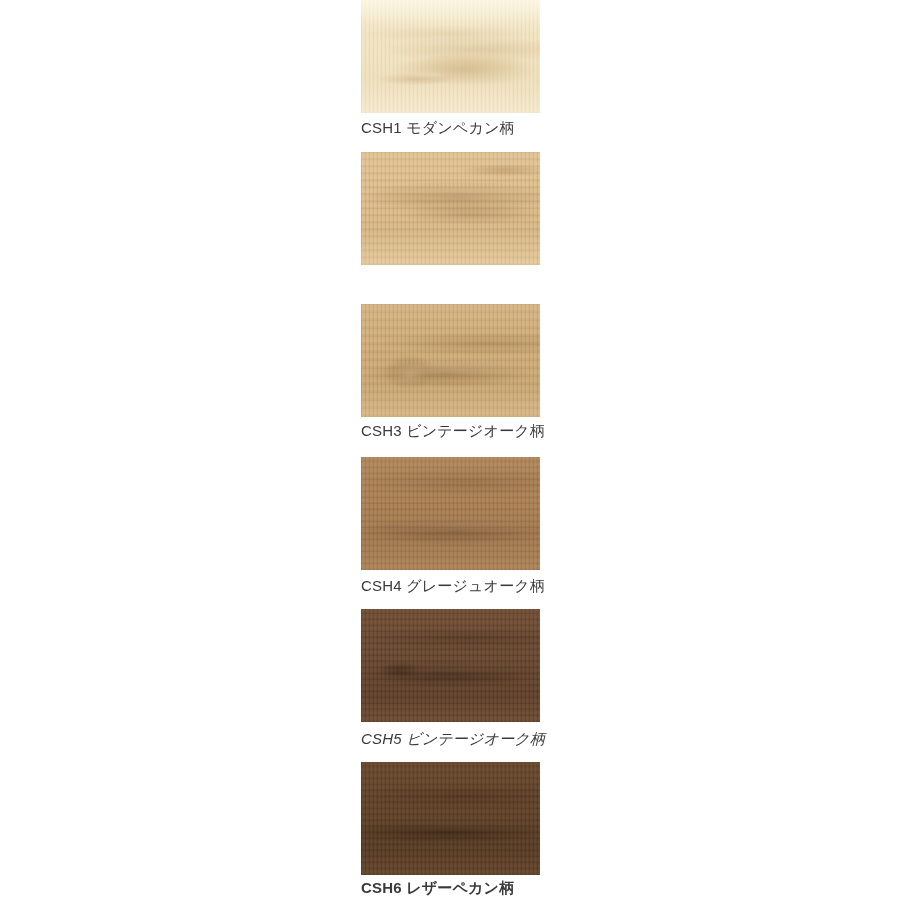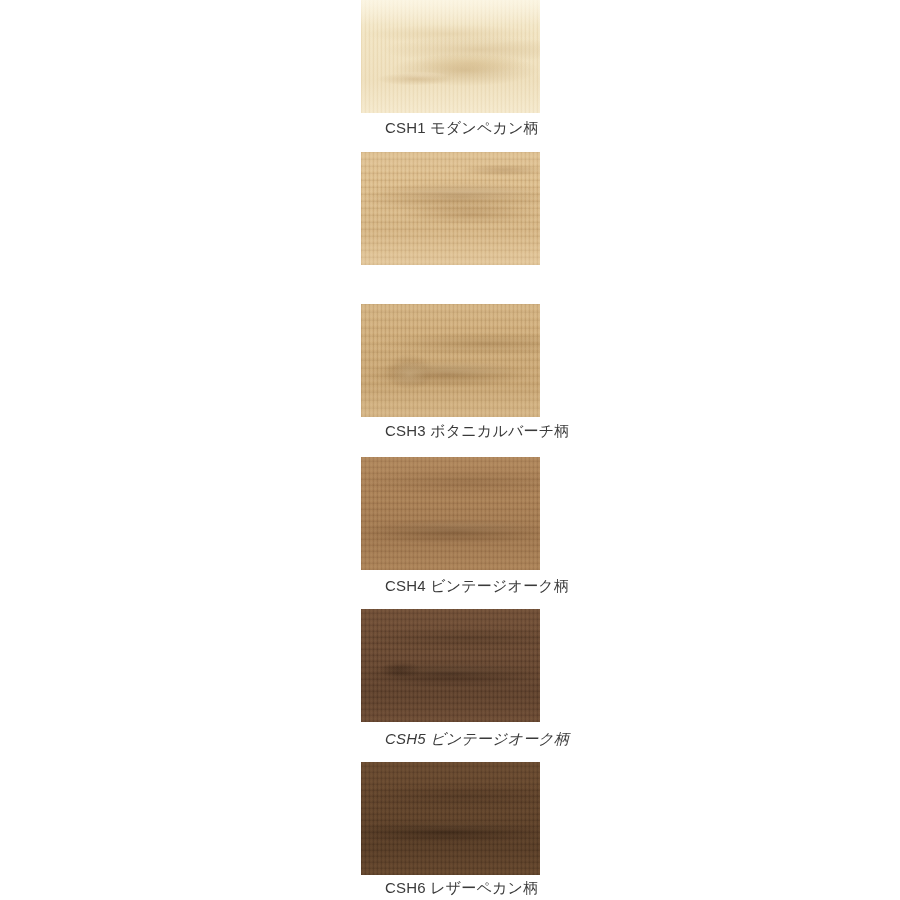--- a/index.html
+++ b/index.html
@@ -50,21 +50,20 @@
 
   .swatch-caption {
     position: absolute;
     left: 361px;
     width: 300px;
     font-size: 15px;
     line-height: 20px;
     color: #3a3a3a;
     letter-spacing: 0.2px;
     white-space: nowrap;
-    margin-left: 24px;
   }
 
   
   .w1 .swatch-image { background: #f0e2c0; }
   .w1 .grain-fine {
     background: repeating-linear-gradient(90deg,
       rgba(208,180,132,0.30) 0px,
       rgba(208,180,132,0.00) 1px,
       rgba(255,248,228,0.25) 2px,
       rgba(208,180,132,0.00) 4px);
@@ -274,45 +273,45 @@
   </div>
 
   <div class="swatch-item w3" style="top:304px;">
     <div class="swatch-image">
       <div class="grain-fine"></div>
       <div class="grain-figure"></div>
       <div class="grain-figure2"></div>
       <div class="grain-shade"></div>
     </div>
   </div>
-  <div class="swatch-caption" style="top:421px;">CSH3 ボタニカルバーチ柄</div>
+  <div class="swatch-caption" style="top:421px;">CSH3 ビンテージオーク柄</div>
 
   <div class="swatch-item w4" style="top:457px;">
     <div class="swatch-image">
       <div class="grain-fine"></div>
       <div class="grain-figure"></div>
       <div class="grain-figure2"></div>
       <div class="grain-shade"></div>
     </div>
   </div>
-  <div class="swatch-caption" style="top:576px;">CSH4 ビンテージオーク柄</div>
+  <div class="swatch-caption" style="top:576px;">CSH4 グレージュオーク柄</div>
 
   <div class="swatch-item w5" style="top:609px;">
     <div class="swatch-image">
       <div class="grain-fine"></div>
       <div class="grain-figure"></div>
       <div class="grain-figure2"></div>
       <div class="grain-shade"></div>
     </div>
   </div>
   <div class="swatch-caption" style="top:729px;font-style:italic;">CSH5 ビンテージオーク柄</div>
 
   <div class="swatch-item w6" style="top:762px;">
     <div class="swatch-image">
       <div class="grain-fine"></div>
       <div class="grain-figure"></div>
       <div class="grain-figure2"></div>
       <div class="grain-shade"></div>
     </div>
   </div>
-  <div class="swatch-caption" style="top:878px;">CSH6 レザーペカン柄</div>
+  <div class="swatch-caption" style="top:878px;font-weight:bold;">CSH6 レザーペカン柄</div>
 
 </div>
 
 </body></html>

